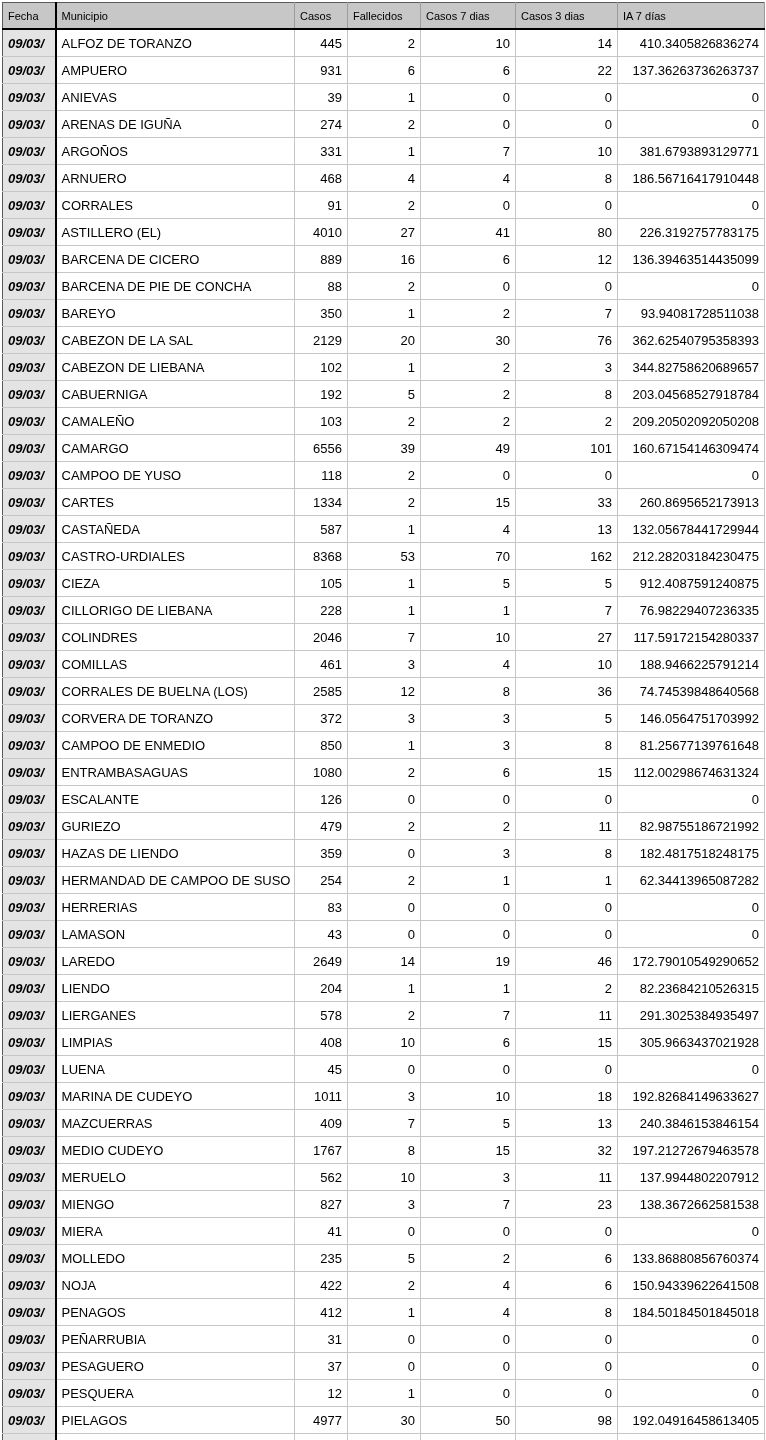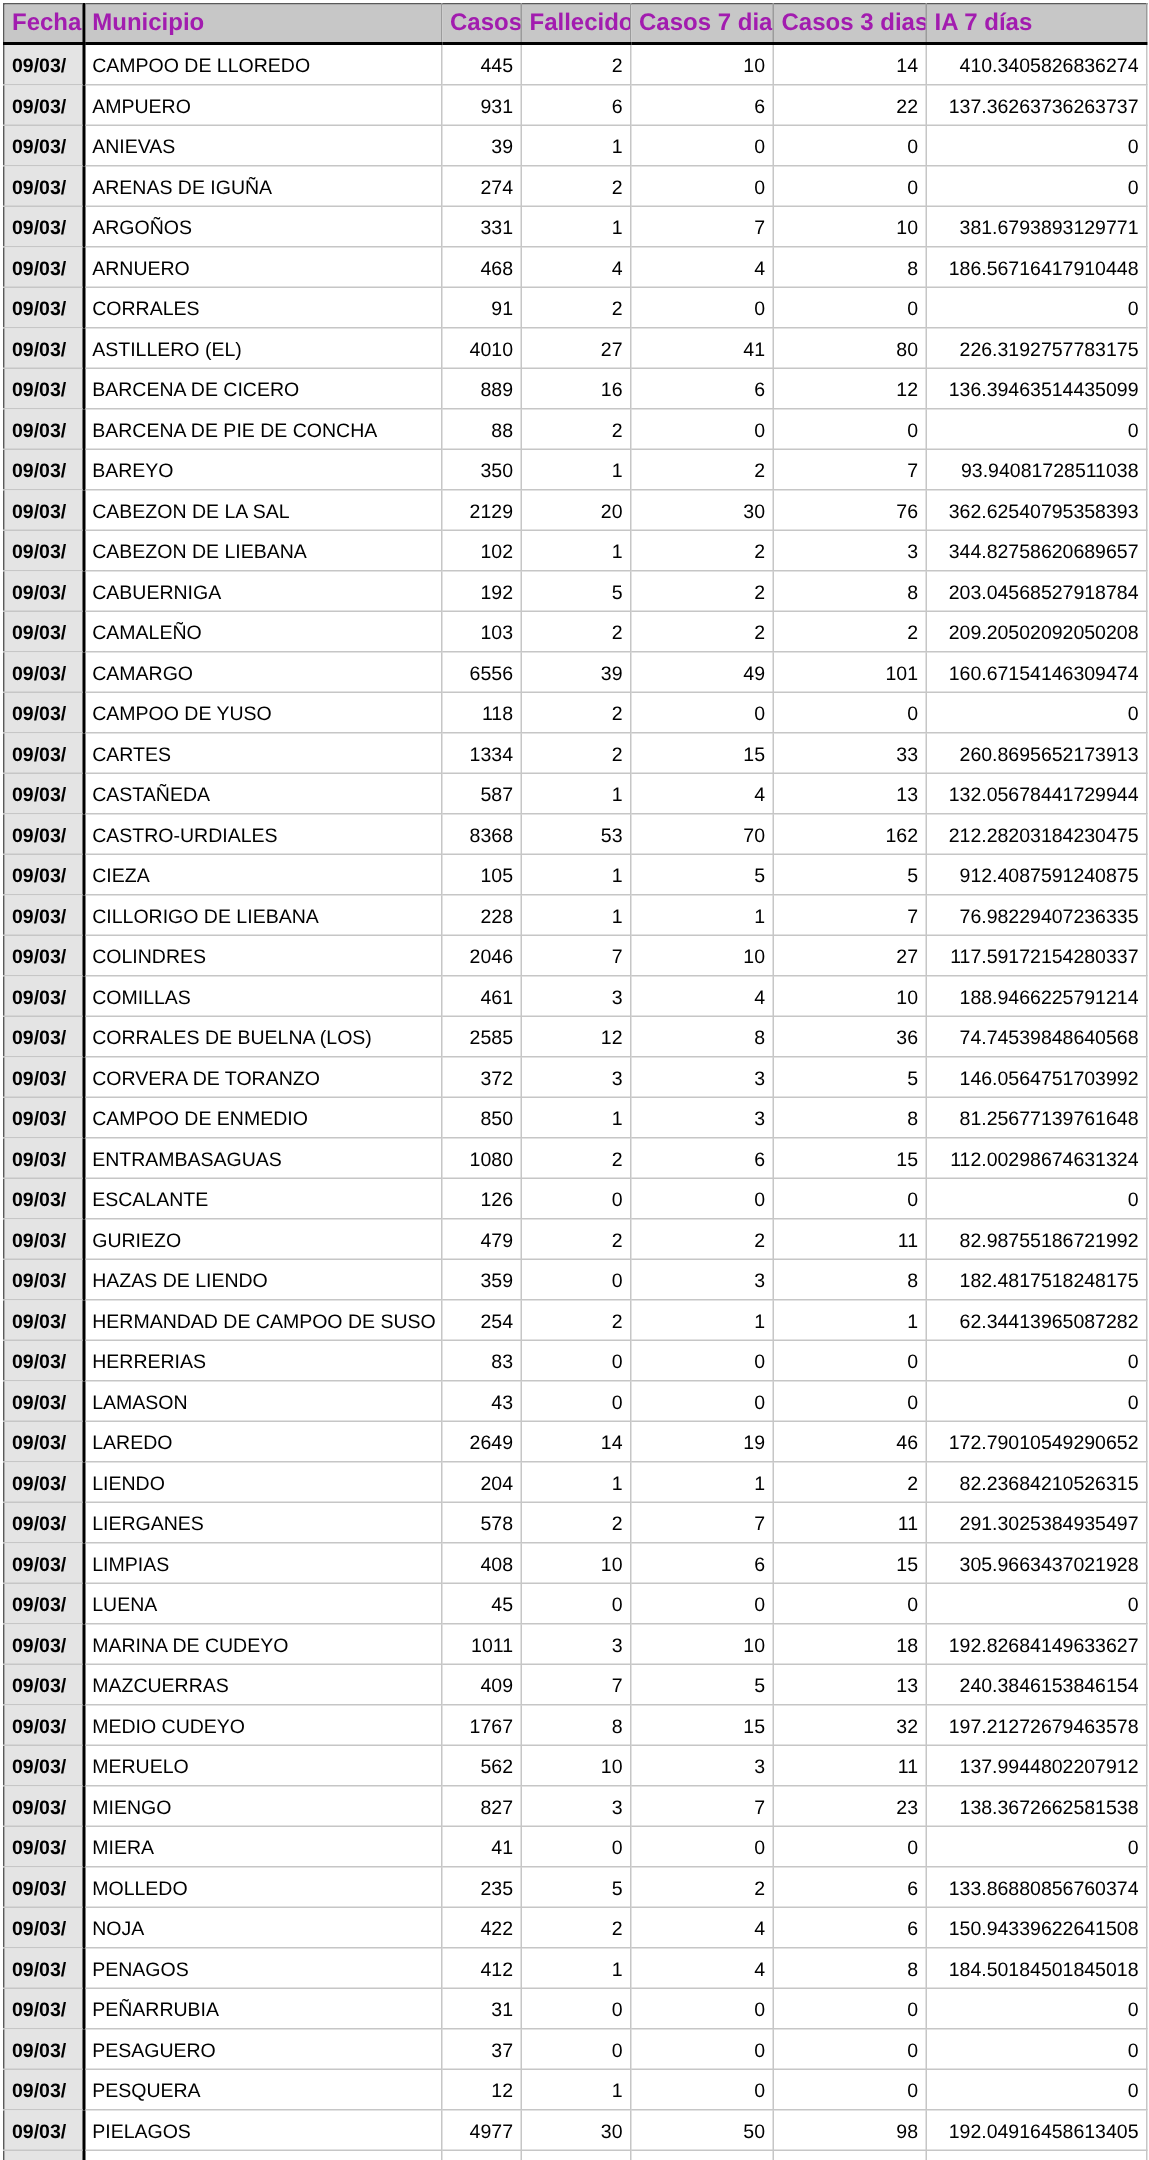--- a/index.html
+++ b/index.html
@@ -25,23 +25,23 @@
   col.c-fecha   { width: 53px; }
   col.c-muni    { width: 239px; }
   col.c-casos   { width: 53px; }
   col.c-fall    { width: 73px; }
   col.c-c7      { width: 95px; }
   col.c-c14     { width: 102px; }
   col.c-ia      { width: 147px; }
 
   th {
     background: #c7c7c7;
-    color: #a21caf;
-    font-size: 16px;
-    font-weight: bold;
+    color: #000000;
+    font-size: 11px;
+    font-weight: normal;
     height: 25px;
     padding: 0 5px;
     border: 1px solid #9b9b9b;
     border-top: 1px solid #5a5a5a;
     border-bottom: 2px solid #000;
     white-space: nowrap;
     overflow: hidden;
     text-align: left;
   }
   th.right { text-align: left; }
@@ -56,20 +56,21 @@
     overflow: hidden;
     background: #ffffff;
     text-align: left;
   }
   td.num { text-align: right; }
   td.fecha {
     background: #e4e4e4;
     font-weight: bold;
     border-right: 2px solid #000;
     border-left: 1px solid #5a5a5a;
+    font-style: italic;
   }
   th.fecha-h {
     border-right: 2px solid #000;
     border-left: 1px solid #5a5a5a;
   }
 </style>
 </head>
 <body>
 
 <table class="data-table">
@@ -89,21 +90,21 @@
         <th class="right">Casos</th>
         <th class="right">Fallecidos</th>
         <th class="right">Casos 7 dias</th>
         <th class="right">Casos 3 dias</th>
         <th>IA 7 días</th>
       </tr>
   </thead>
   <tbody id="table-body">
       <tr>
         <td class="fecha">09/03/</td>
-        <td>CAMPOO DE LLOREDO</td>
+        <td>ALFOZ DE TORANZO</td>
         <td class="num">445</td>
         <td class="num">2</td>
         <td class="num">10</td>
         <td class="num">14</td>
         <td class="num">410.3405826836274</td>
       </tr>
       <tr>
         <td class="fecha">09/03/</td>
         <td>AMPUERO</td>
         <td class="num">931</td>

